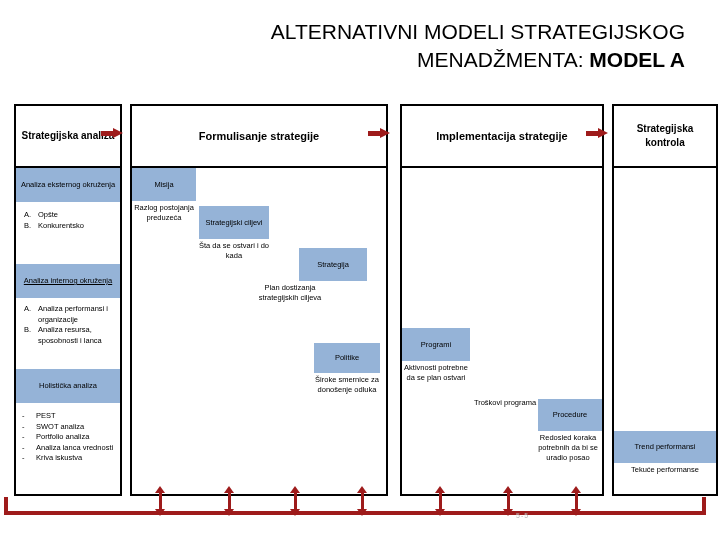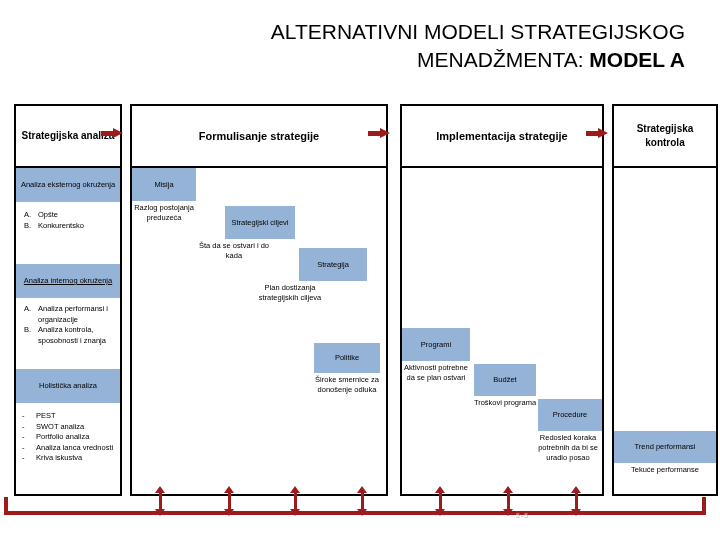--- a/index.html
+++ b/index.html
@@ -134,21 +134,21 @@
 
       <div class="blue" style="left:0;top:96px;width:104px;height:34px;text-decoration:underline;">Analiza internog okruženja</div>
 
       <div class="listblk" style="left:8px;top:136px;width:96px;">
         <div class="row">
           <span class="mk">A.</span>
           <span class="tx">Analiza performansi i organizacije</span>
         </div>
         <div class="row">
           <span class="mk">B.</span>
-          <span class="tx">Analiza kontrola, sposobnosti i znanja</span>
+          <span class="tx">Analiza resursa, sposobnosti i lanca</span>
         </div>
       </div>
 
       <div class="blue" style="left:0;top:201px;width:104px;height:34px;">Holistička analiza</div>
 
       <div class="listblk" style="left:6px;top:243px;width:98px;">
         <div class="row">
           <span class="mk">-</span>
           <span class="tx">PEST</span>
         </div>
@@ -173,40 +173,39 @@
     </div>
   </div>
 
   <div class="col" id="col2">
     <div class="col-head">Formulisanje strategije</div>
     <div class="col-body">
 
       <div class="blue" style="left:0;top:0;width:64px;height:33px;">Misija</div>
       <div class="cap" style="left:0;top:35px;width:64px;">Razlog postojanja preduzeća</div>
 
-      <div class="blue" style="left:67px;top:38px;width:70px;height:33px;margin-left:26px;">Strategijski ciljevi</div>
+      <div class="blue" style="left:67px;top:38px;width:70px;height:33px;">Strategijski ciljevi</div>
       <div class="cap" style="left:65px;top:73px;width:74px;">Šta da se ostvari i do kada</div>
 
       <div class="blue" style="left:124px;top:80px;width:68px;height:33px;margin-left:43px;">Strategija</div>
       <div class="cap" style="left:120px;top:115px;width:76px;">Plan dostizanja strategijskih ciljeva</div>
 
       <div class="blue" style="left:182px;top:175px;width:66px;height:30px;text-align:right;">Politike</div>
       <div class="cap" style="left:176px;top:207px;width:78px;">Široke smernice za donošenje odluka</div>
 
     </div>
   </div>
 
   <div class="col" id="col3">
     <div class="col-head">Implementacija strategije</div>
     <div class="col-body">
 
       <div class="blue" style="left:0;top:160px;width:68px;height:33px;">Programi</div>
       <div class="cap" style="left:-2px;top:195px;width:72px;">Aktivnosti potrebne da se plan ostvari</div>
 
-      <div class="blue" style="left:72px;top:196px;width:62px;height:32px;">Budžet</div>
       <div class="cap" style="left:70px;top:230px;width:66px;">Troškovi programa</div>
 
       <div class="blue" style="left:136px;top:231px;width:64px;height:32px;">Procedure</div>
       <div class="cap" style="left:132px;top:265px;width:68px;">Redosled koraka potrebnih da bi se uradio posao</div>
 
     </div>
   </div>
 
   <div class="col" id="col4">
     <div class="col-head">Strategijska kontrola</div>

